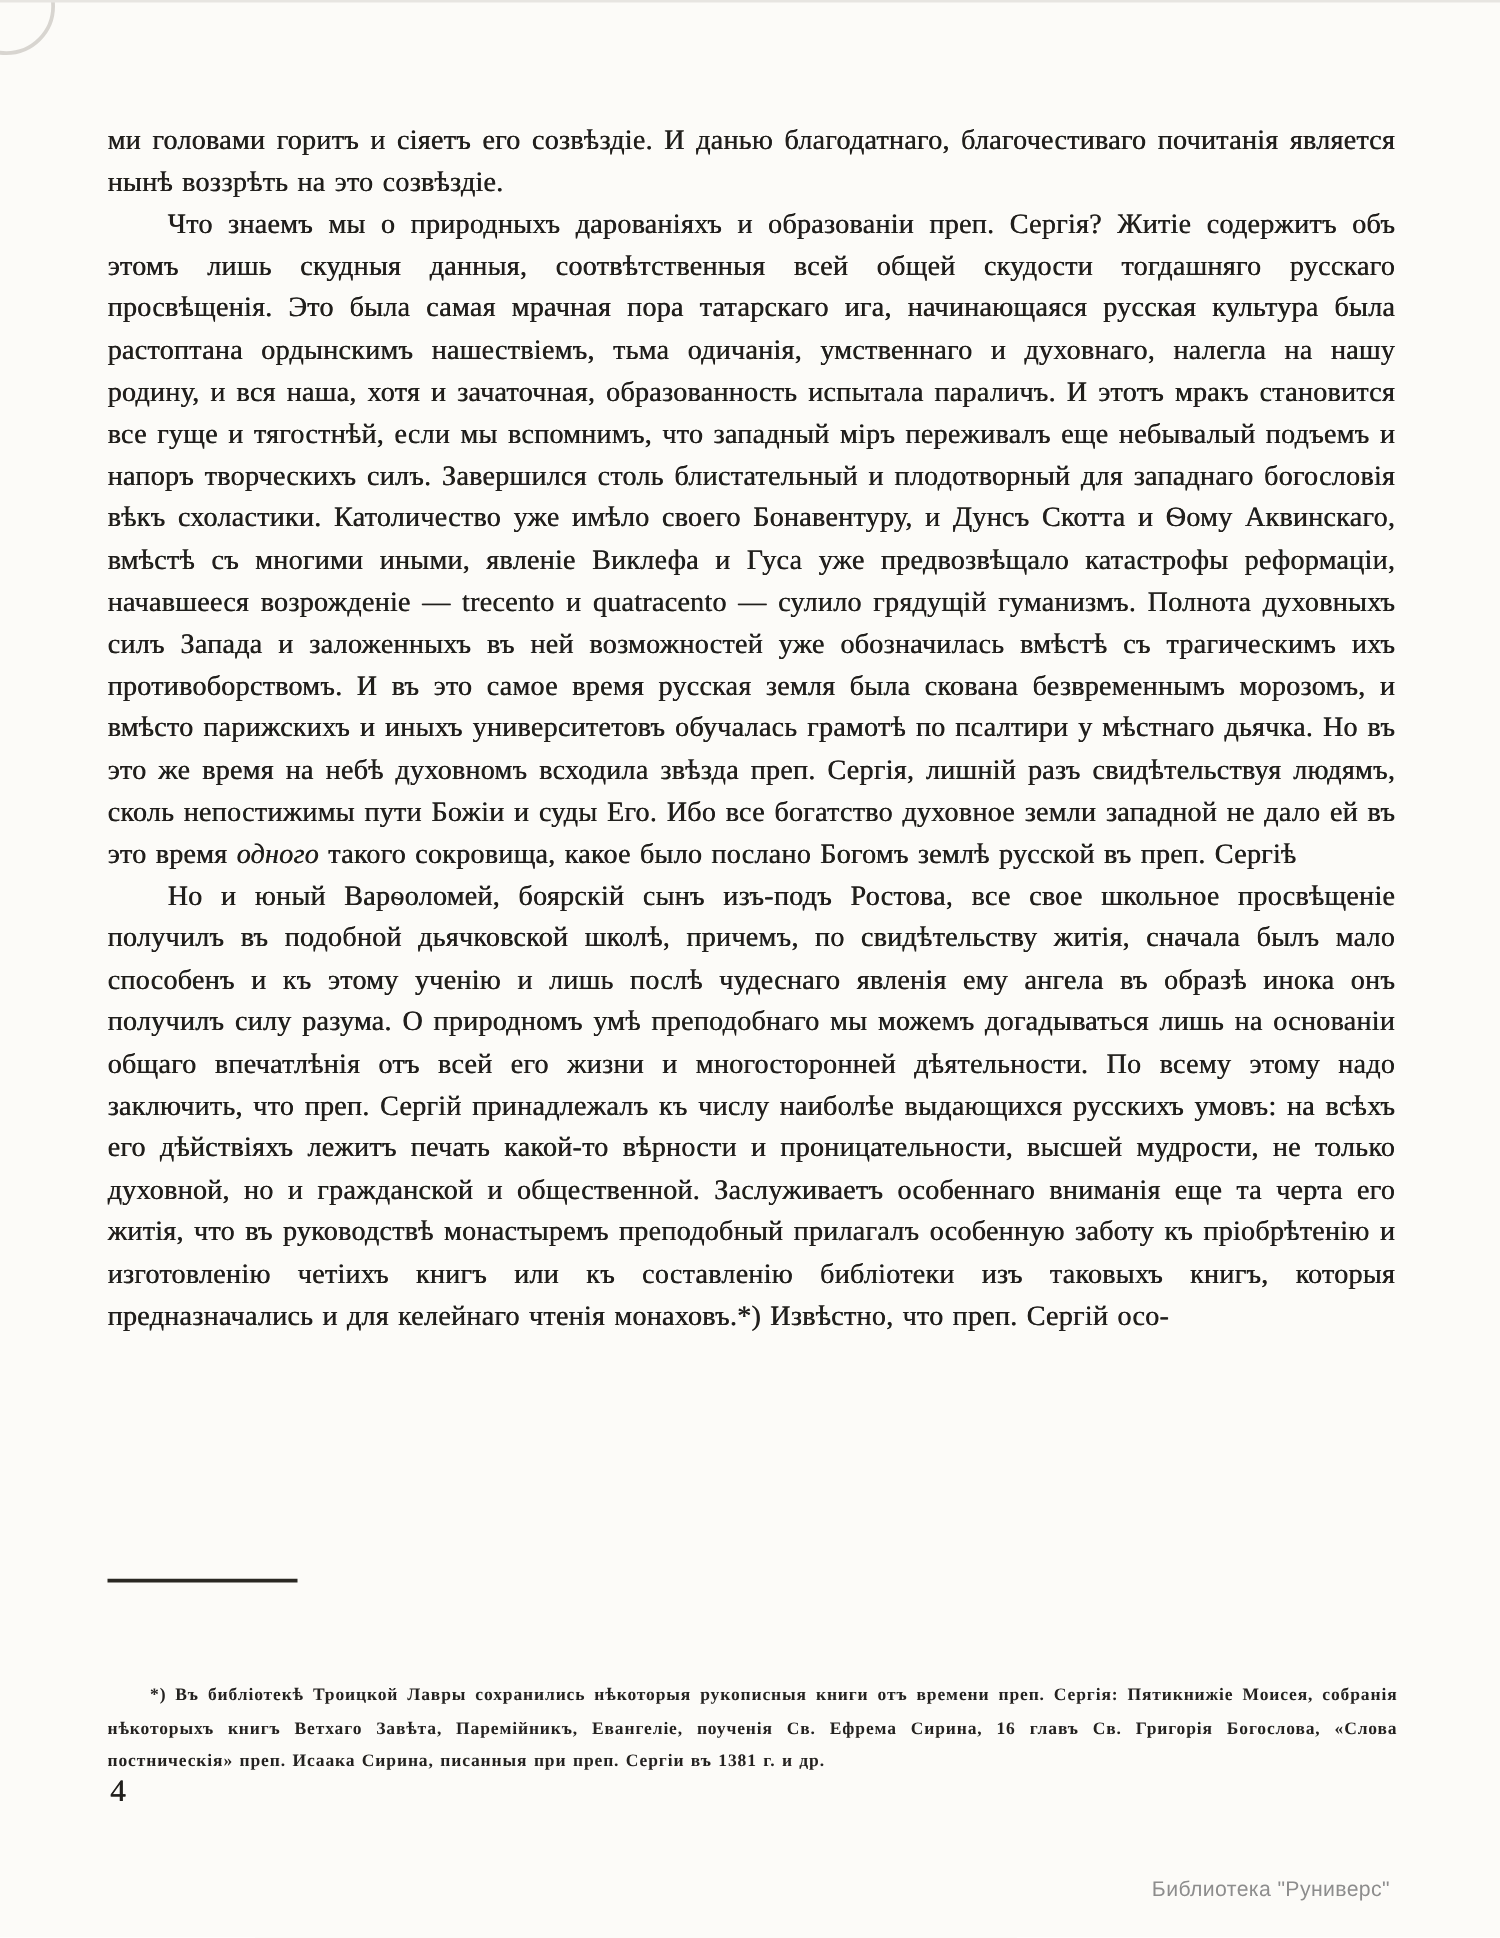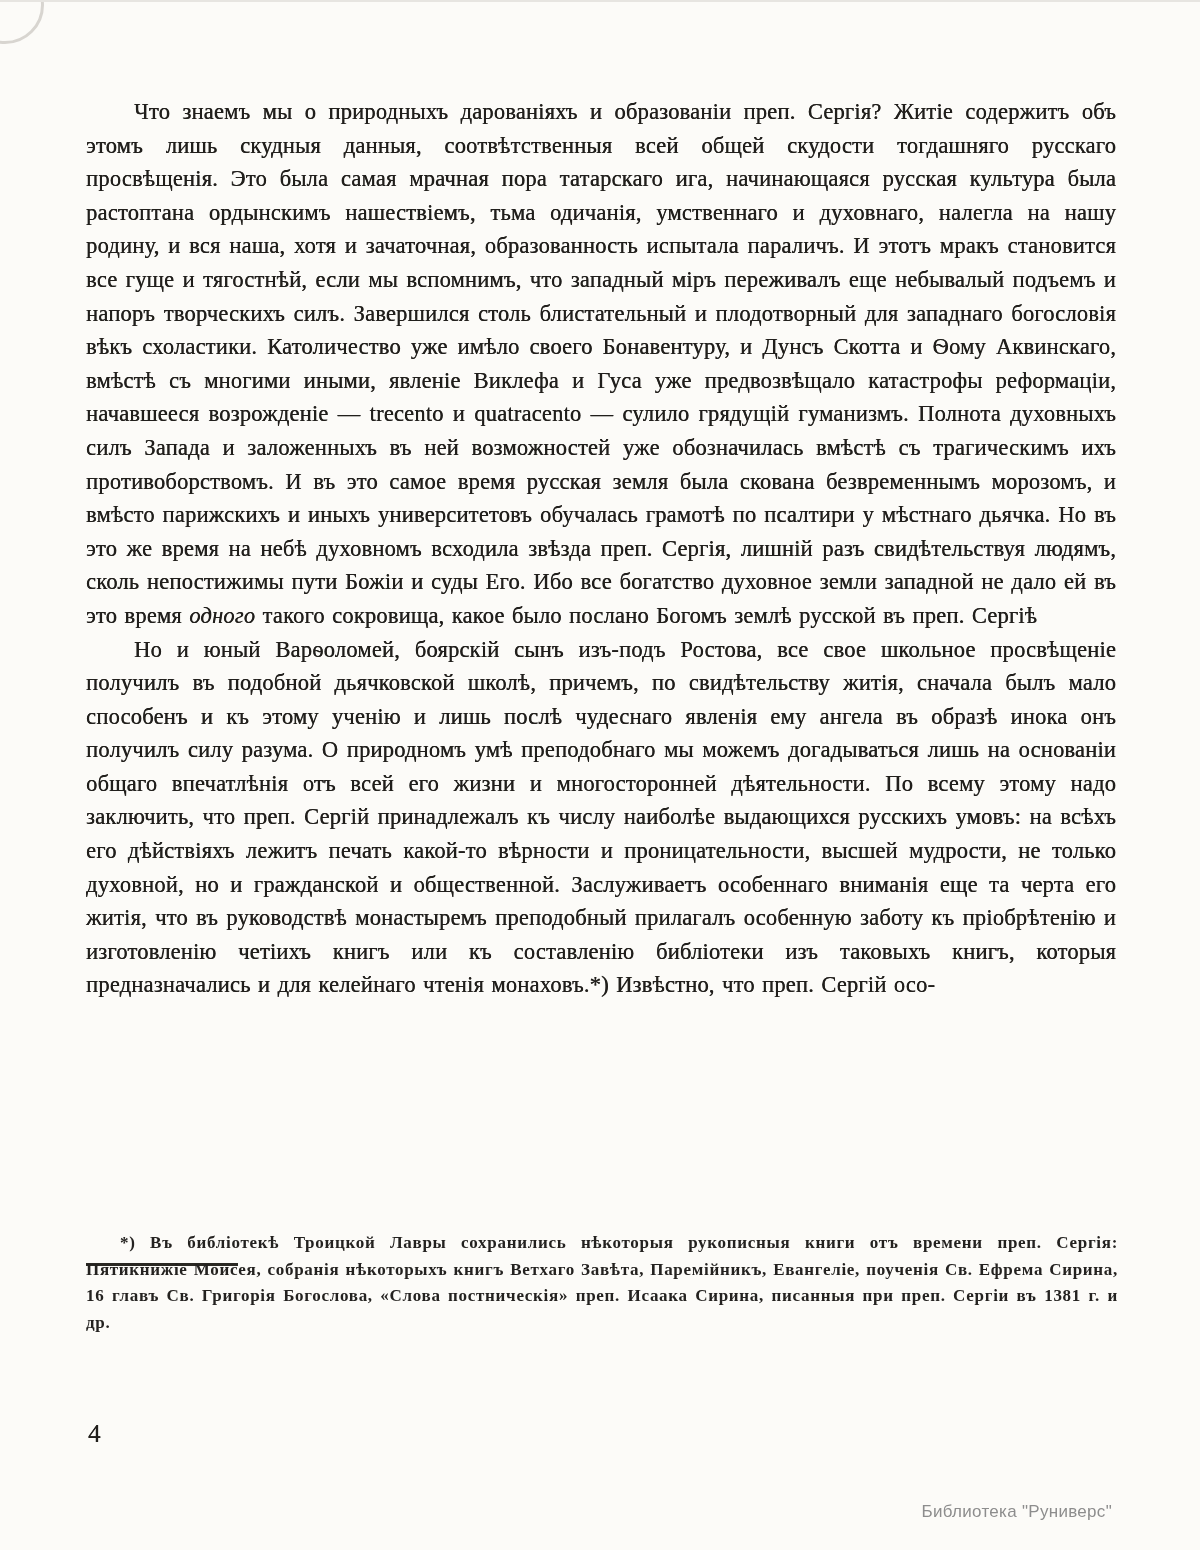--- a/index.html
+++ b/index.html
@@ -55,23 +55,23 @@
     position: absolute;
     left: 86px;
     top: 1263px;
     width: 152px;
     height: 3px;
     background: #2a2823;
   }
   .footnote {
     position: absolute;
     left: 86px;
-    top: 1230px;
+    top: 1344px;
     width: 1032px;
-    font-size: 17px;
+    font-size: 14px;
     line-height: 26.6px;
     text-align: justify;
     text-indent: 34px;
     letter-spacing: 0.7px;
     word-spacing: 1px;
     font-weight: bold;
     color: #242220;
   }
   .page-number {
     position: absolute;
@@ -92,20 +92,21 @@
 </style>
 </head>
 <body>
 
 <div class="page">
 
   <div class="scan-corner"></div>
   <div class="scan-edge-top"></div>
 
   <main class="text-block">
+    <p class="para no-indent">ми головами горитъ и сіяетъ его созвѣздіе. И данью благодатнаго, благочестиваго почитанія является нынѣ воззрѣть на это созвѣздіе.</p>
     <p class="para"><span>Что знаемъ мы о природныхъ дарованіяхъ и образованіи преп. Сергія? Житіе содержитъ объ этомъ лишь скудныя данныя, соотвѣтственныя всей общей скудости тогдашняго русскаго просвѣщенія. Это была самая мрачная пора татарскаго ига, начинающаяся русская культура была растоптана ордынскимъ нашествіемъ, тьма одичанія, умственнаго и духовнаго, налегла на нашу родину, и вся наша, хотя и зачаточная, образованность испытала параличъ. И этотъ мракъ становится все гуще и тягостнѣй, если мы вспомнимъ, что западный міръ переживалъ еще небывалый подъемъ и напоръ творческихъ силъ. Завершился столь блистательный и плодотворный для западнаго богословія вѣкъ схоластики. Католичество уже имѣло своего Бонавентуру, и Дунсъ Скотта и Ѳому Аквинскаго, вмѣстѣ съ многими иными, явленіе Виклефа и Гуса уже предвозвѣщало катастрофы реформаціи, начавшееся возрожденіе — trecento и quatracento — сулило грядущій гуманизмъ. Полнота духовныхъ силъ Запада и заложенныхъ въ ней возможностей уже обозначилась вмѣстѣ съ трагическимъ ихъ противоборствомъ. И въ это самое время русская земля была скована безвременнымъ морозомъ, и вмѣсто парижскихъ и иныхъ университетовъ обучалась грамотѣ по псалтири у мѣстнаго дьячка. Но въ это же время на небѣ духовномъ всходила звѣзда преп. Сергія, лишній разъ свидѣтельствуя людямъ, сколь непостижимы пути Божіи и суды Его. Ибо все богатство духовное земли западной не дало ей въ это время </span><i class="em">одного</i><span> такого сокровища, какое было послано Богомъ землѣ русской въ преп. Сергіѣ</span></p>
     <p class="para">Но и юный Варѳоломей, боярскій сынъ изъ-подъ Ростова, все свое школьное просвѣщеніе получилъ въ подобной дьячковской школѣ, причемъ, по свидѣтельству житія, сначала былъ мало способенъ и къ этому ученію и лишь послѣ чудеснаго явленія ему ангела въ образѣ инока онъ получилъ силу разума. О природномъ умѣ преподобнаго мы можемъ догадываться лишь на основаніи общаго впечатлѣнія отъ всей его жизни и многосторонней дѣятельности. По всему этому надо заключить, что преп. Сергій принадлежалъ къ числу наиболѣе выдающихся русскихъ умовъ: на всѣхъ его дѣйствіяхъ лежитъ печать какой-то вѣрности и проницательности, высшей мудрости, не только духовной, но и гражданской и общественной. Заслуживаетъ особеннаго вниманія еще та черта его житія, что въ руководствѣ монастыремъ преподобный прилагалъ особенную заботу къ пріобрѣтенію и изготовленію четіихъ книгъ или къ составленію библіотеки изъ таковыхъ книгъ, которыя предназначались и для келейнаго чтенія монаховъ.*) Извѣстно, что преп. Сергій осо-</p>
   </main>
 
   <div class="footnote-sep"></div>
 
   <div class="footnote">*) Въ библіотекѣ Троицкой Лавры сохранились нѣкоторыя рукописныя книги отъ времени преп. Сергія: Пятикнижіе Моисея, собранія нѣкоторыхъ книгъ Ветхаго Завѣта, Паремійникъ, Евангеліе, поученія Св. Ефрема Сирина, 16 главъ Св. Григорія Богослова, «Слова постническія» преп. Исаака Сирина, писанныя при преп. Сергіи въ 1381 г. и др.</div>
 
   <div class="page-number">4</div>
 

